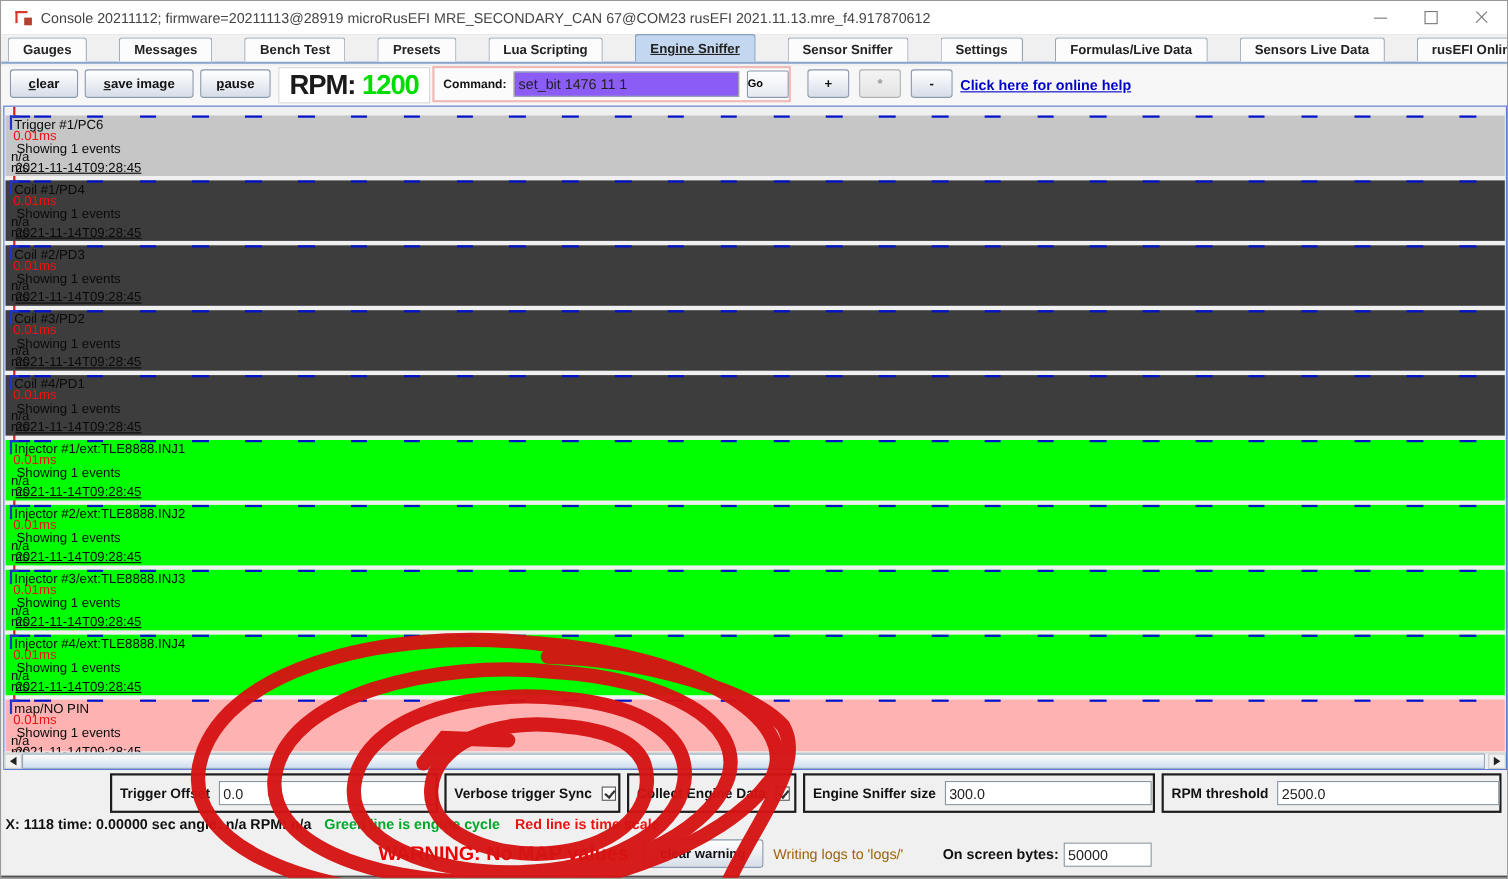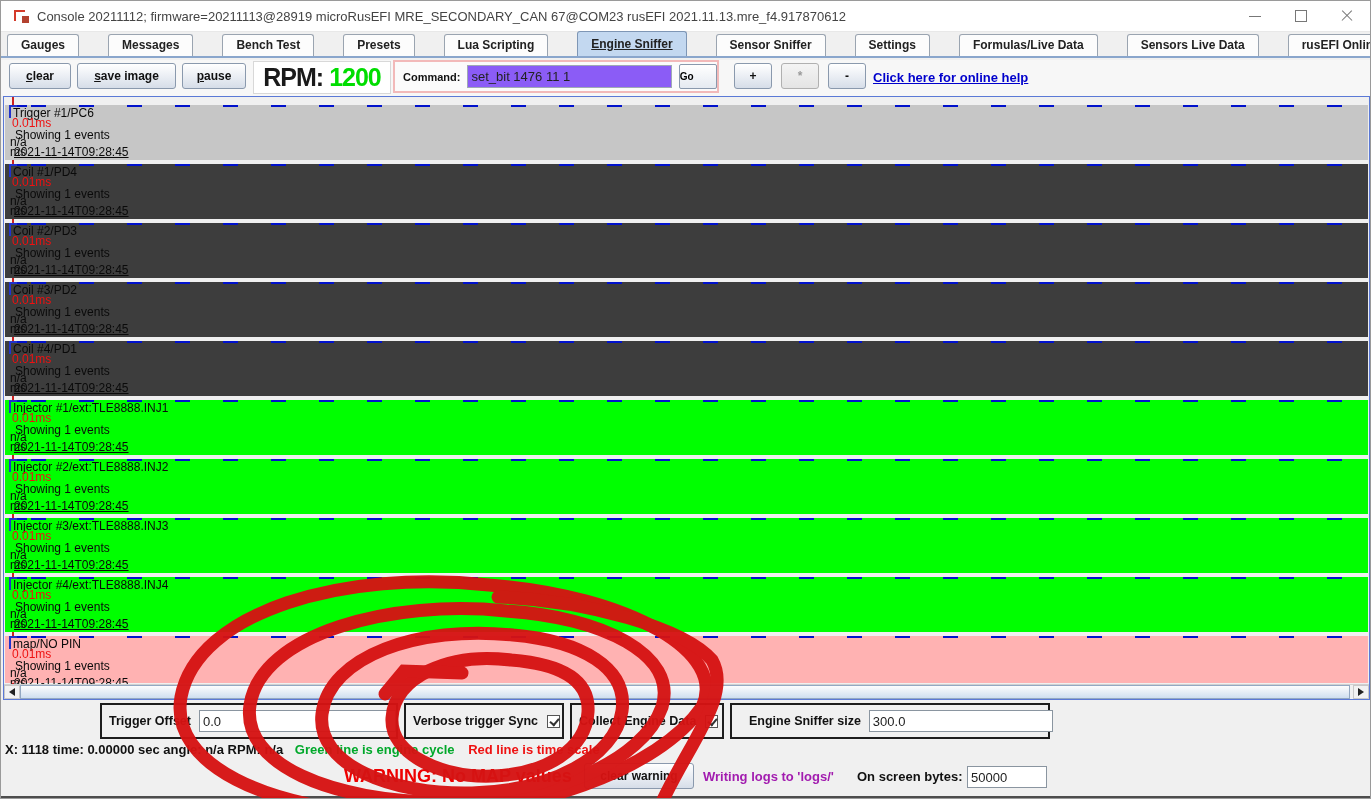--- a/index.html
+++ b/index.html
@@ -87,21 +87,21 @@
   .checkbox{width:13px;height:13px;background:#fff;border:1px solid #555;box-sizing:border-box;position:relative;}
   .checkbox::after{content:"";position:absolute;left:2px;top:2px;width:7px;height:4px;
              border-left:2px solid #333;border-bottom:2px solid #333;transform:rotate(-50deg);}
   
   .statusline{position:absolute;left:4px;top:741px;font-size:13px;font-weight:bold;white-space:nowrap;}
   .status-main{color:#111;}
   .status-green{color:#00a82a;margin-left:8px;}
   .status-red{color:#ee1111;margin-left:10px;}
   .footer-warning{position:absolute;left:343px;top:765px;font-size:18px;font-weight:bold;color:#ee0000;white-space:nowrap;}
   .clear-warning-btn{left:583px;top:762px;width:110px;height:26px;position:absolute;}
-  .footer-logs{position:absolute;left:702px;top:768px;font-size:13px;font-weight:bold;color:#a21caf;white-space:nowrap;}
+  .footer-logs{position:absolute;left:702px;top:768px;font-size:13px;font-weight:normal;color:#a16207;white-space:nowrap;}
   .footer-bytes-label{position:absolute;left:856px;top:768px;font-size:13px;font-weight:bold;color:#111;white-space:nowrap;}
   .footer-bytes-input{position:absolute;left:966px;top:765px;width:72px;}
   .bottom-line{position:absolute;left:0;top:795px;width:100%;height:2px;background:#4d4d4d;}
   
   .scribble{position:absolute;left:0;top:0;width:1371px;height:799px;pointer-events:none;z-index:50;}
 </style>
 </head>
 <body>
 
 <div class="app">
@@ -295,23 +295,27 @@
     <input class="ctl-input" style="margin-left: 8px; width: 204px;" value="0.0">
   </div>
   <div class="ctl-panel" style="left:403px;width:160px;">
     <span class="ctl-label">Verbose trigger Sync</span>
     <span class="checkbox" style="margin-left:9px;"></span>
   </div>
   <div class="ctl-panel" style="left:569px;width:154px;">
     <span class="ctl-label">Collect Engine Data</span>
     <span class="checkbox" style="margin-left:9px;"></span>
   </div>
-  <div class="ctl-panel" style="left:729px;width:320px;padding-left:10px;">
+  <div class="ctl-panel" style="left:729px;width:320px;">
     <span class="ctl-label">Engine Sniffer size</span>
     <input class="ctl-input" style="margin-left: 8px; width: 180px;" value="300.0">
+  </div>
+  <div class="ctl-panel" style="left:1055px;width:309px;">
+    <span class="ctl-label">RPM threshold</span>
+    <input class="ctl-input" style="margin-left: 8px; width: 196px;" value="2500.0">
   </div>
 
   <div class="statusline">
     <span class="status-main">X: 1118 time: 0.00000 sec angle: n/a RPM: n/a</span>
     <span class="status-green">Green line is engine cycle</span>
     <span class="status-red">Red line is time scale</span>
   </div>
 
   <div class="footer-warning">WARNING: No MAP values</div>
   <div class="btn clear-warning-btn">

